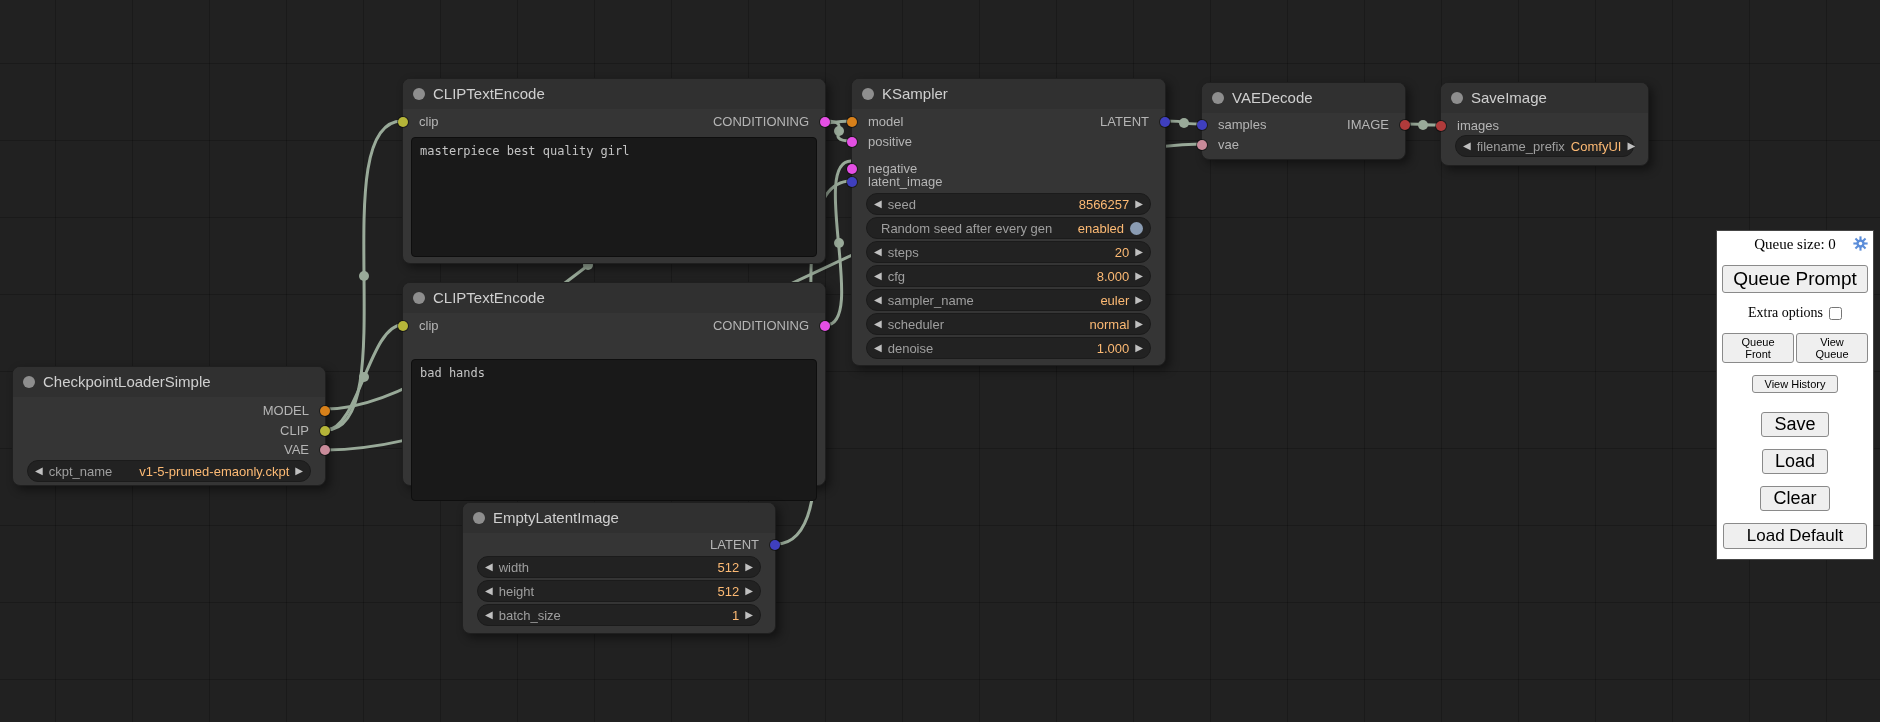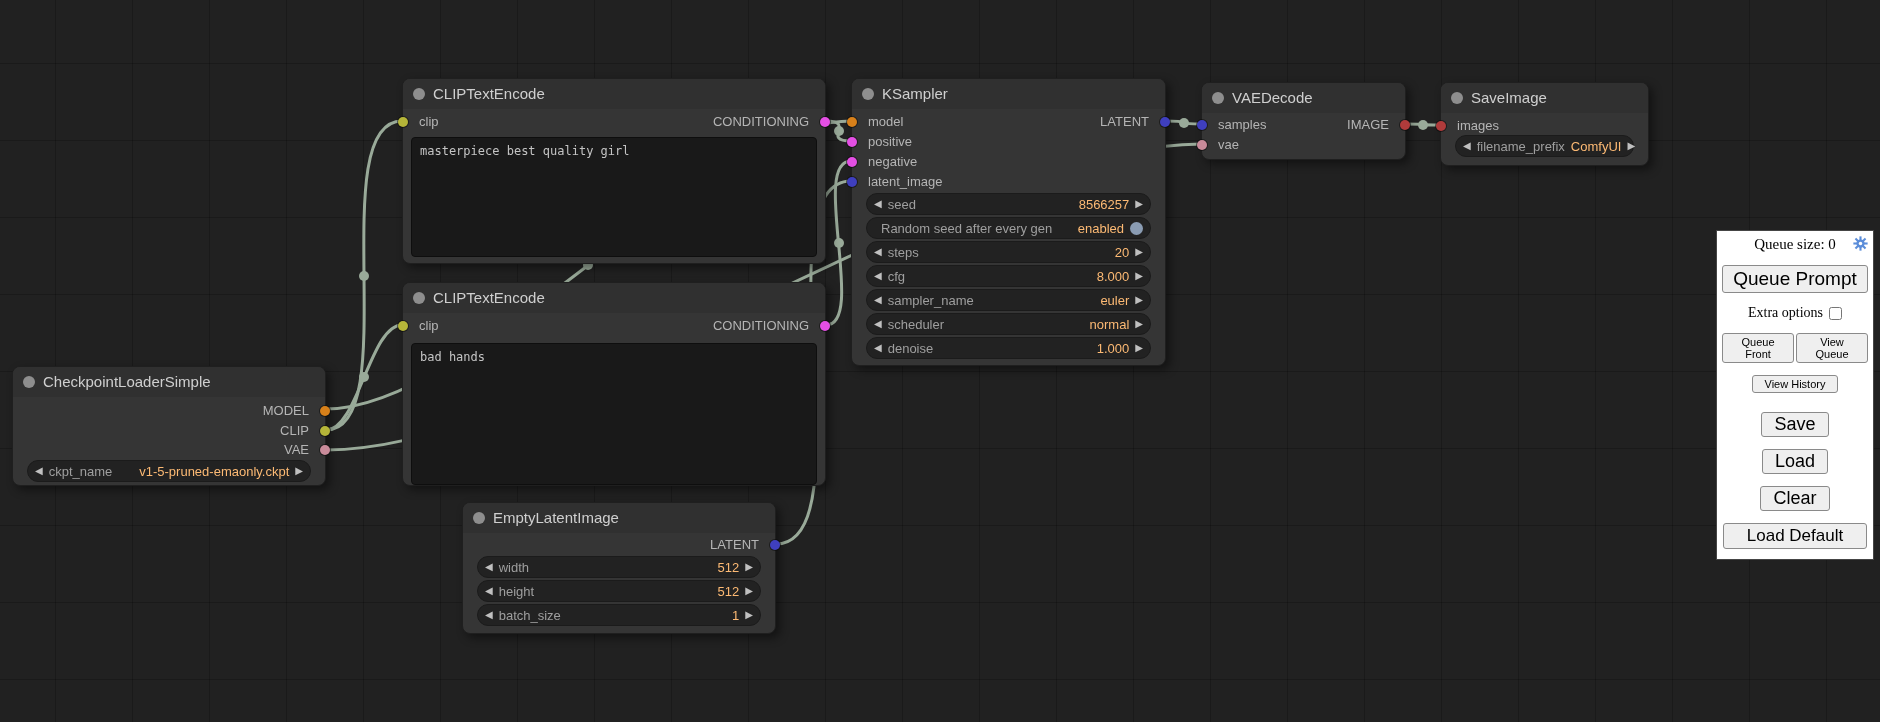--- a/index.html
+++ b/index.html
@@ -137,21 +137,21 @@
     <div class="ntitle">
       <span class="tdot"></span>
       <span>CLIPTextEncode</span>
     </div>
     <div class="slot" style="top:33px">
       <span class="pin at-left clip"></span>
       <span class="slabel at-left">clip</span>
       <span class="slabel at-right">CONDITIONING</span>
       <span class="pin at-right cond"></span>
     </div>
-    <textarea class="node-text" style="top: 60px; height: 142px;" spellcheck="false">bad hands</textarea>
+    <textarea class="node-text" style="top: 76px; height: 142px;" spellcheck="false">bad hands</textarea>
   </div>
 
   <div class="node" style="left:462px;top:502px;width:314px;height:132px;">
     <div class="ntitle">
       <span class="tdot"></span>
       <span>EmptyLatentImage</span>
     </div>
     <div class="slot" style="top:32px">
       <span class="slabel at-right">LATENT</span>
       <span class="pin at-right latent"></span>
@@ -184,21 +184,21 @@
     <div class="slot" style="top:33px">
       <span class="pin at-left model"></span>
       <span class="slabel at-left">model</span>
       <span class="slabel at-right">LATENT</span>
       <span class="pin at-right latent"></span>
     </div>
     <div class="slot" style="top:53px">
       <span class="pin at-left cond"></span>
       <span class="slabel at-left">positive</span>
     </div>
-    <div class="slot" style="top:73px">
+    <div class="slot" style="top:80px">
       <span class="pin at-left cond"></span>
       <span class="slabel at-left">negative</span>
     </div>
     <div class="slot" style="top:93px">
       <span class="pin at-left latent"></span>
       <span class="slabel at-left">latent_image</span>
     </div>
 
     <div class="widget" style="top:114px">
       <span class="warrow">◀</span>

